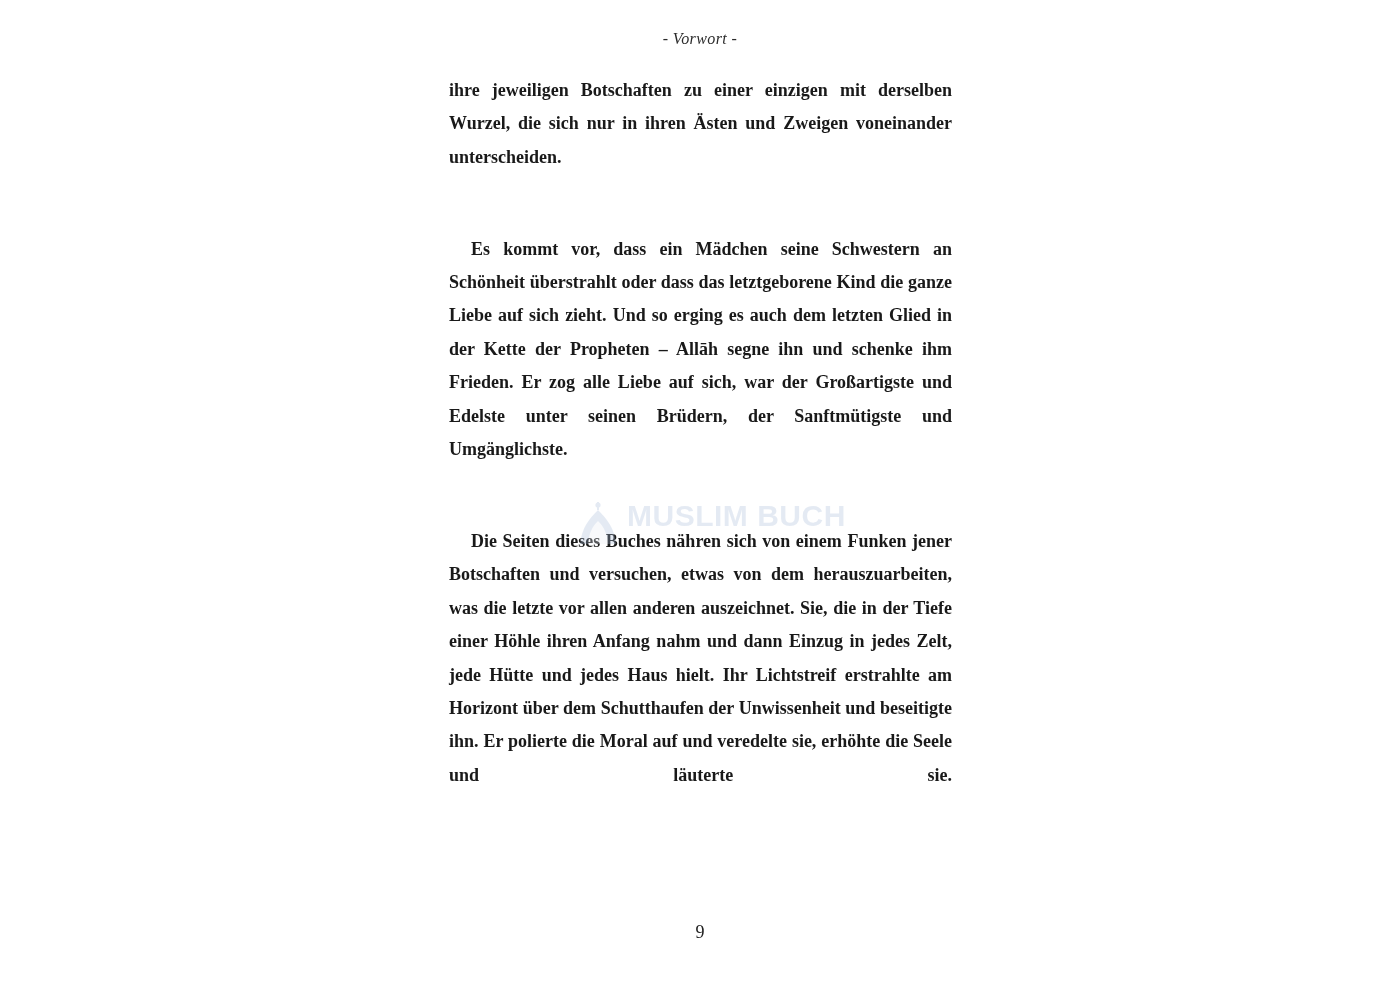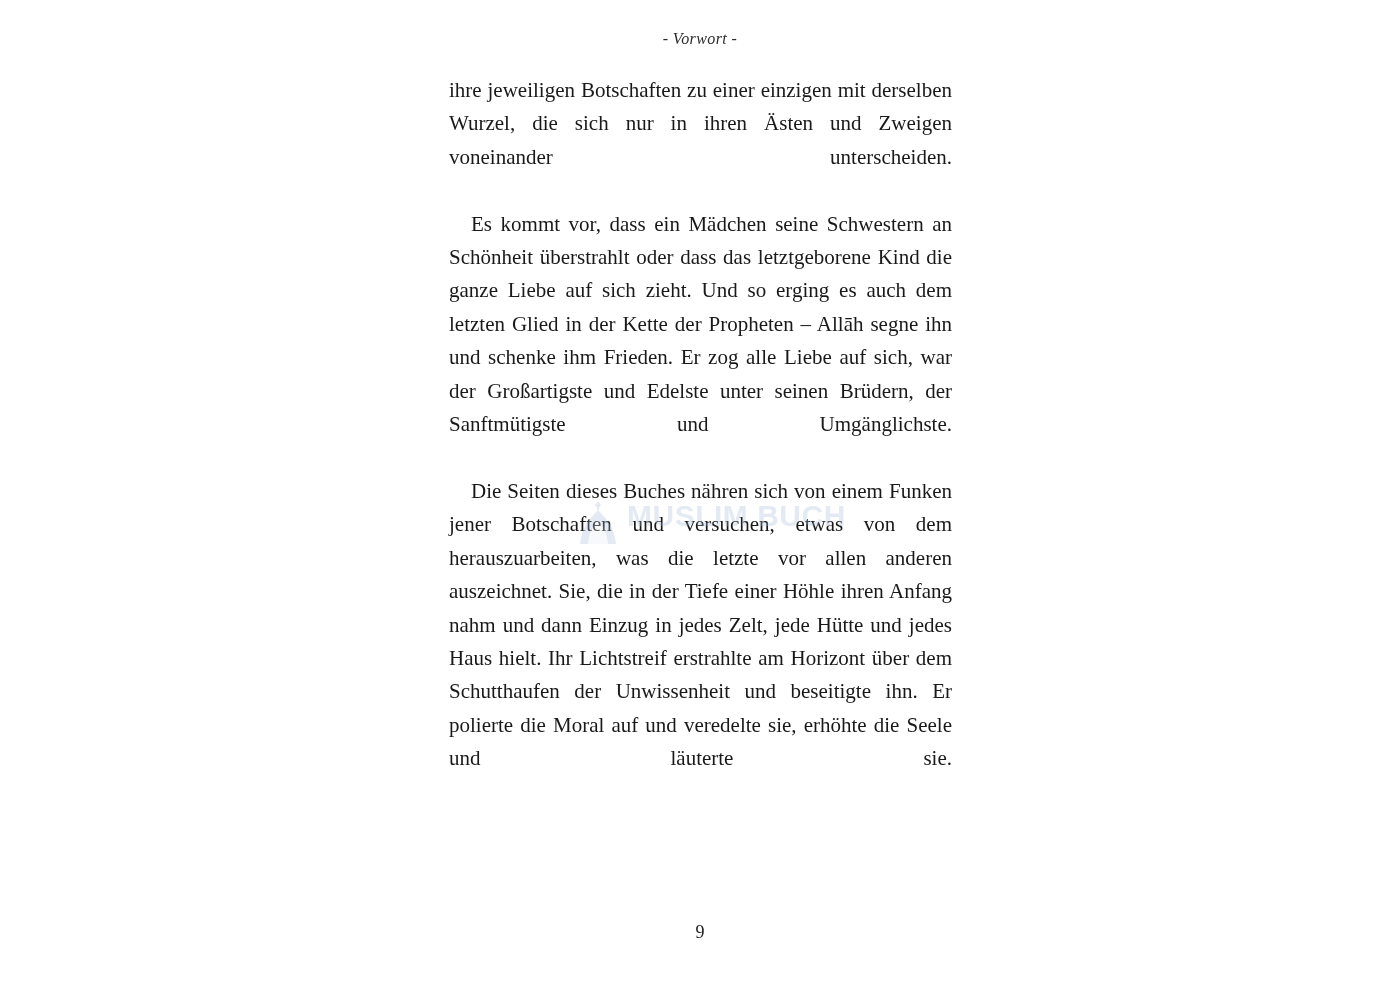--- a/index.html
+++ b/index.html
@@ -36,31 +36,33 @@
   
   .text-block {
     position: absolute;
     left: 449px;
     top: 74px;
     width: 503px;
   }
 
   .para {
     margin: 0;
-    font-size: 21px;
+    font-size: 18px;
     line-height: 33.4px;
     text-align: justify;
     text-justify: inter-word;
     color: #191919;
     hyphens: none;
+    font-weight: bold;
     -webkit-hyphens: none;
   }
 
   .para.indent {
     text-indent: 22px;
+    margin-top: 25px;
   }
 
   
   .para::after {
     content: "";
     display: inline-block;
     width: 100%;
   }
 
   

